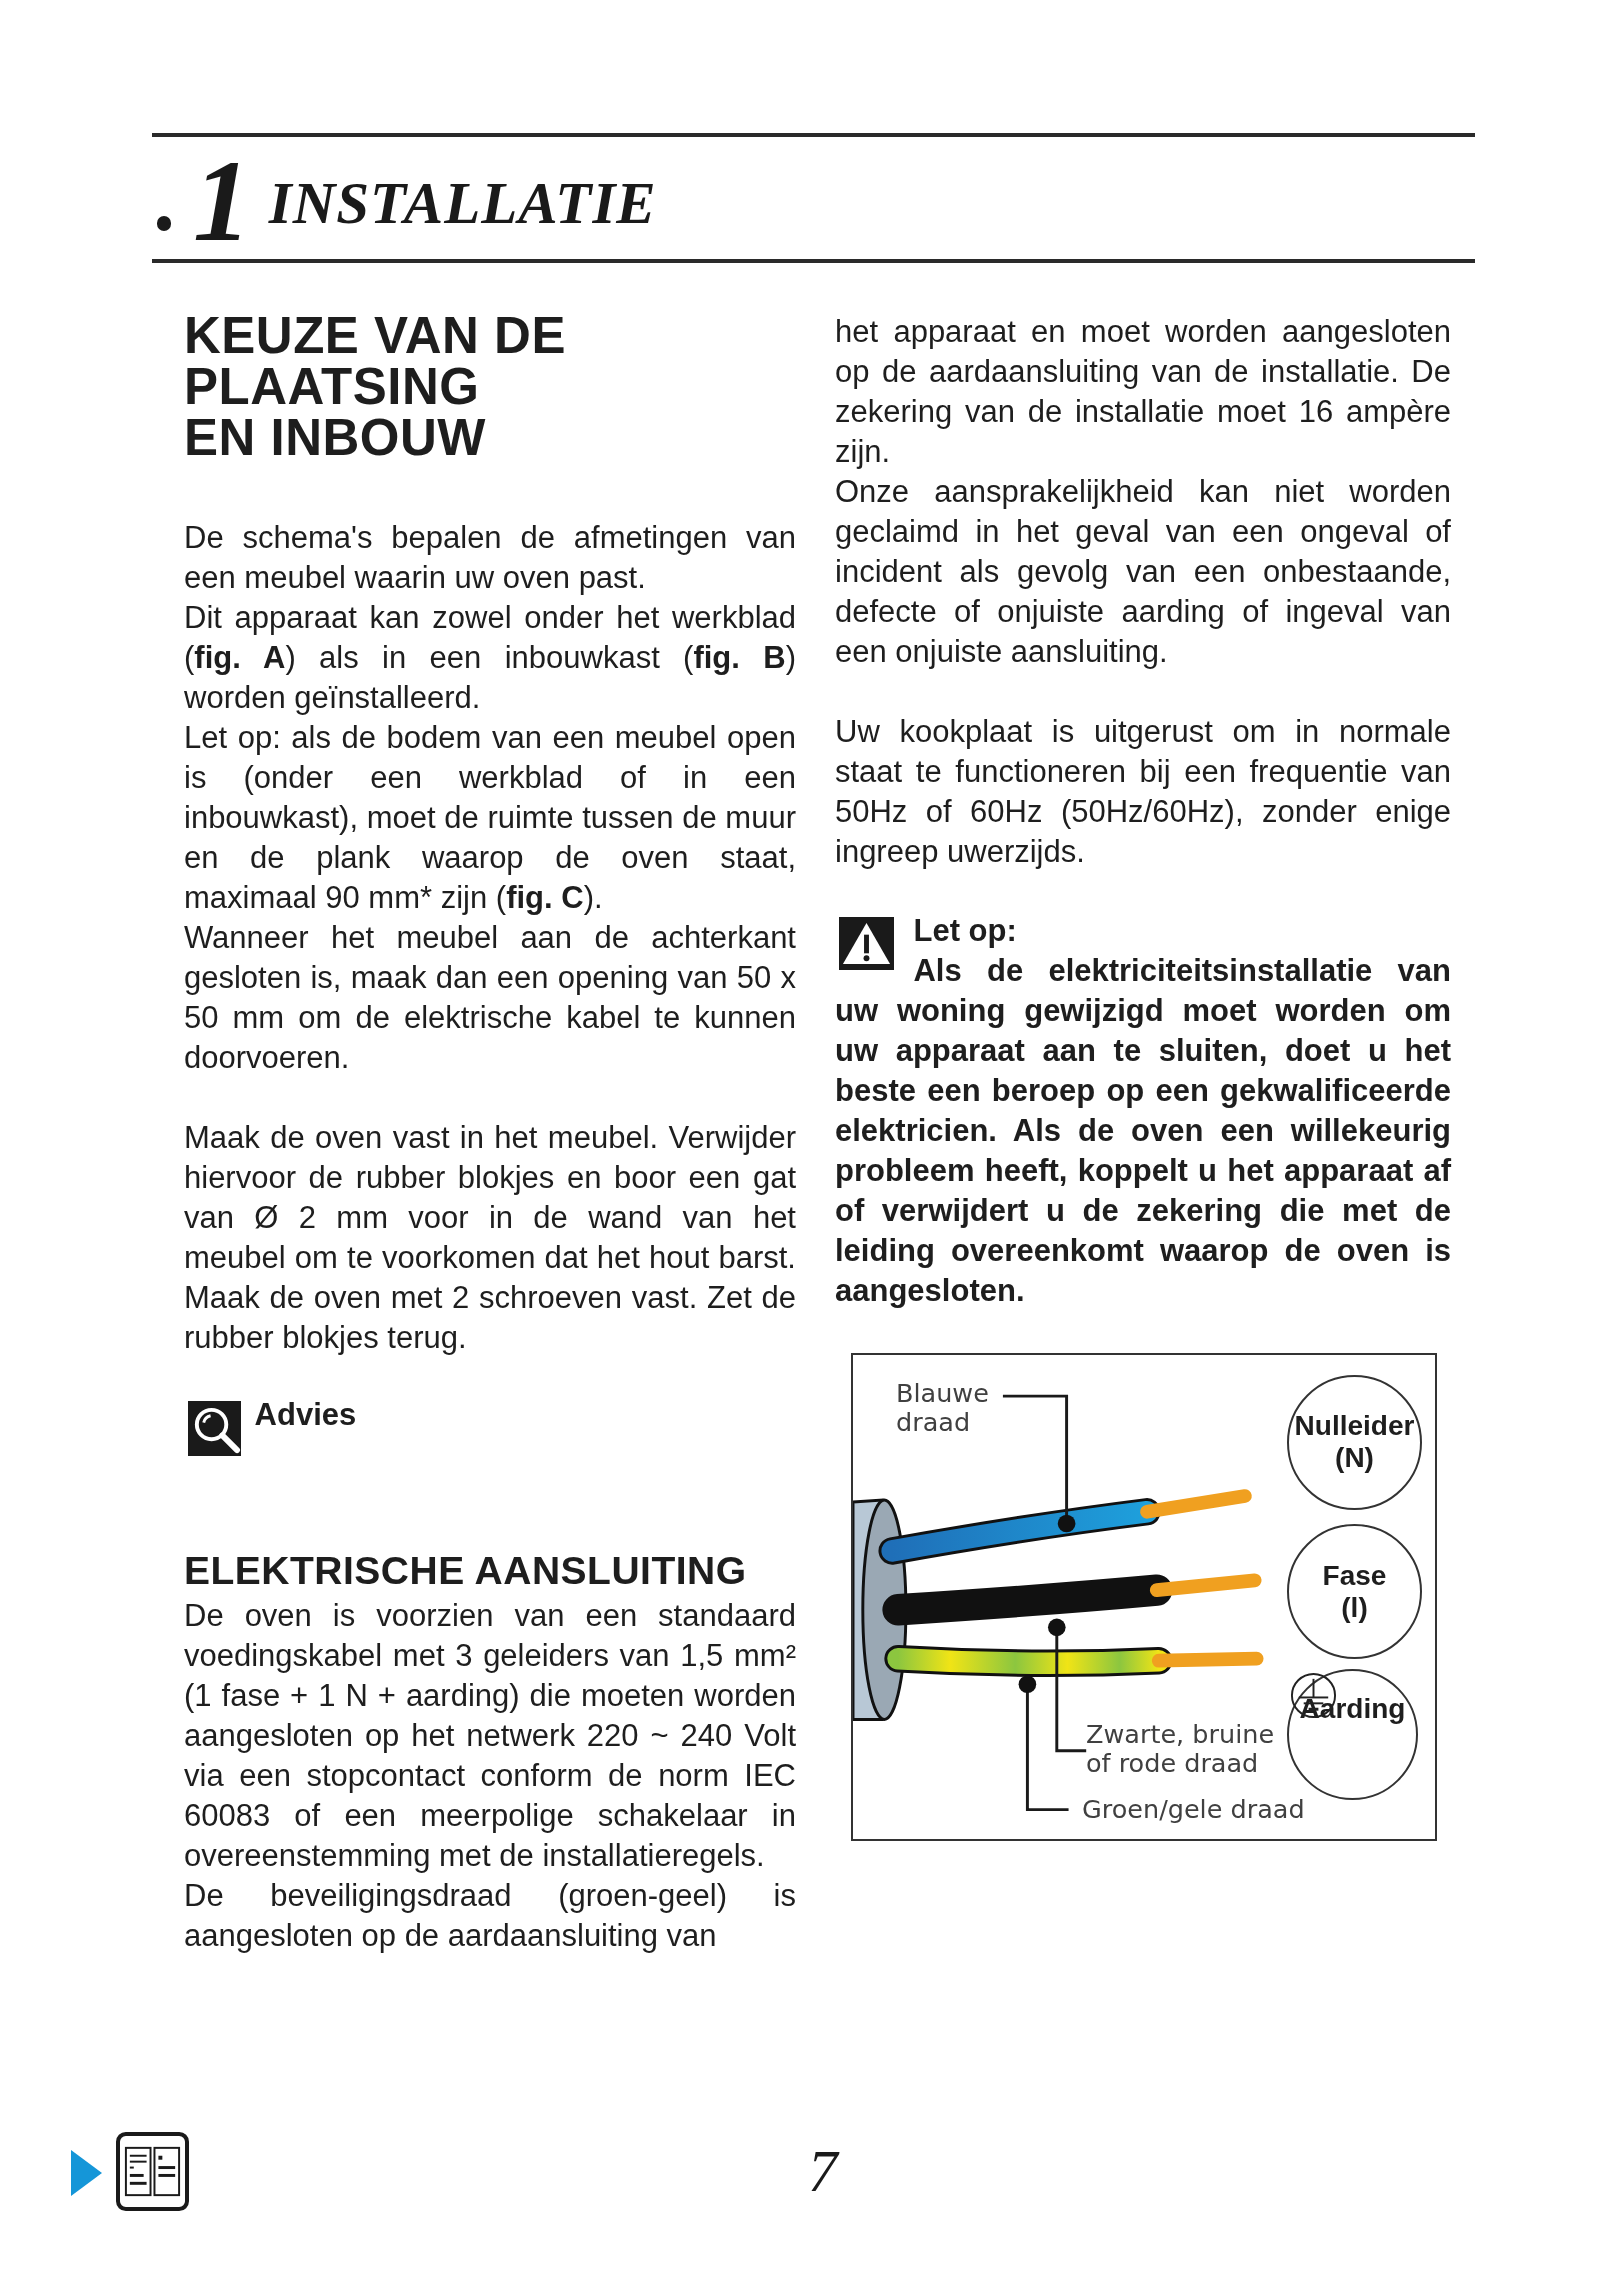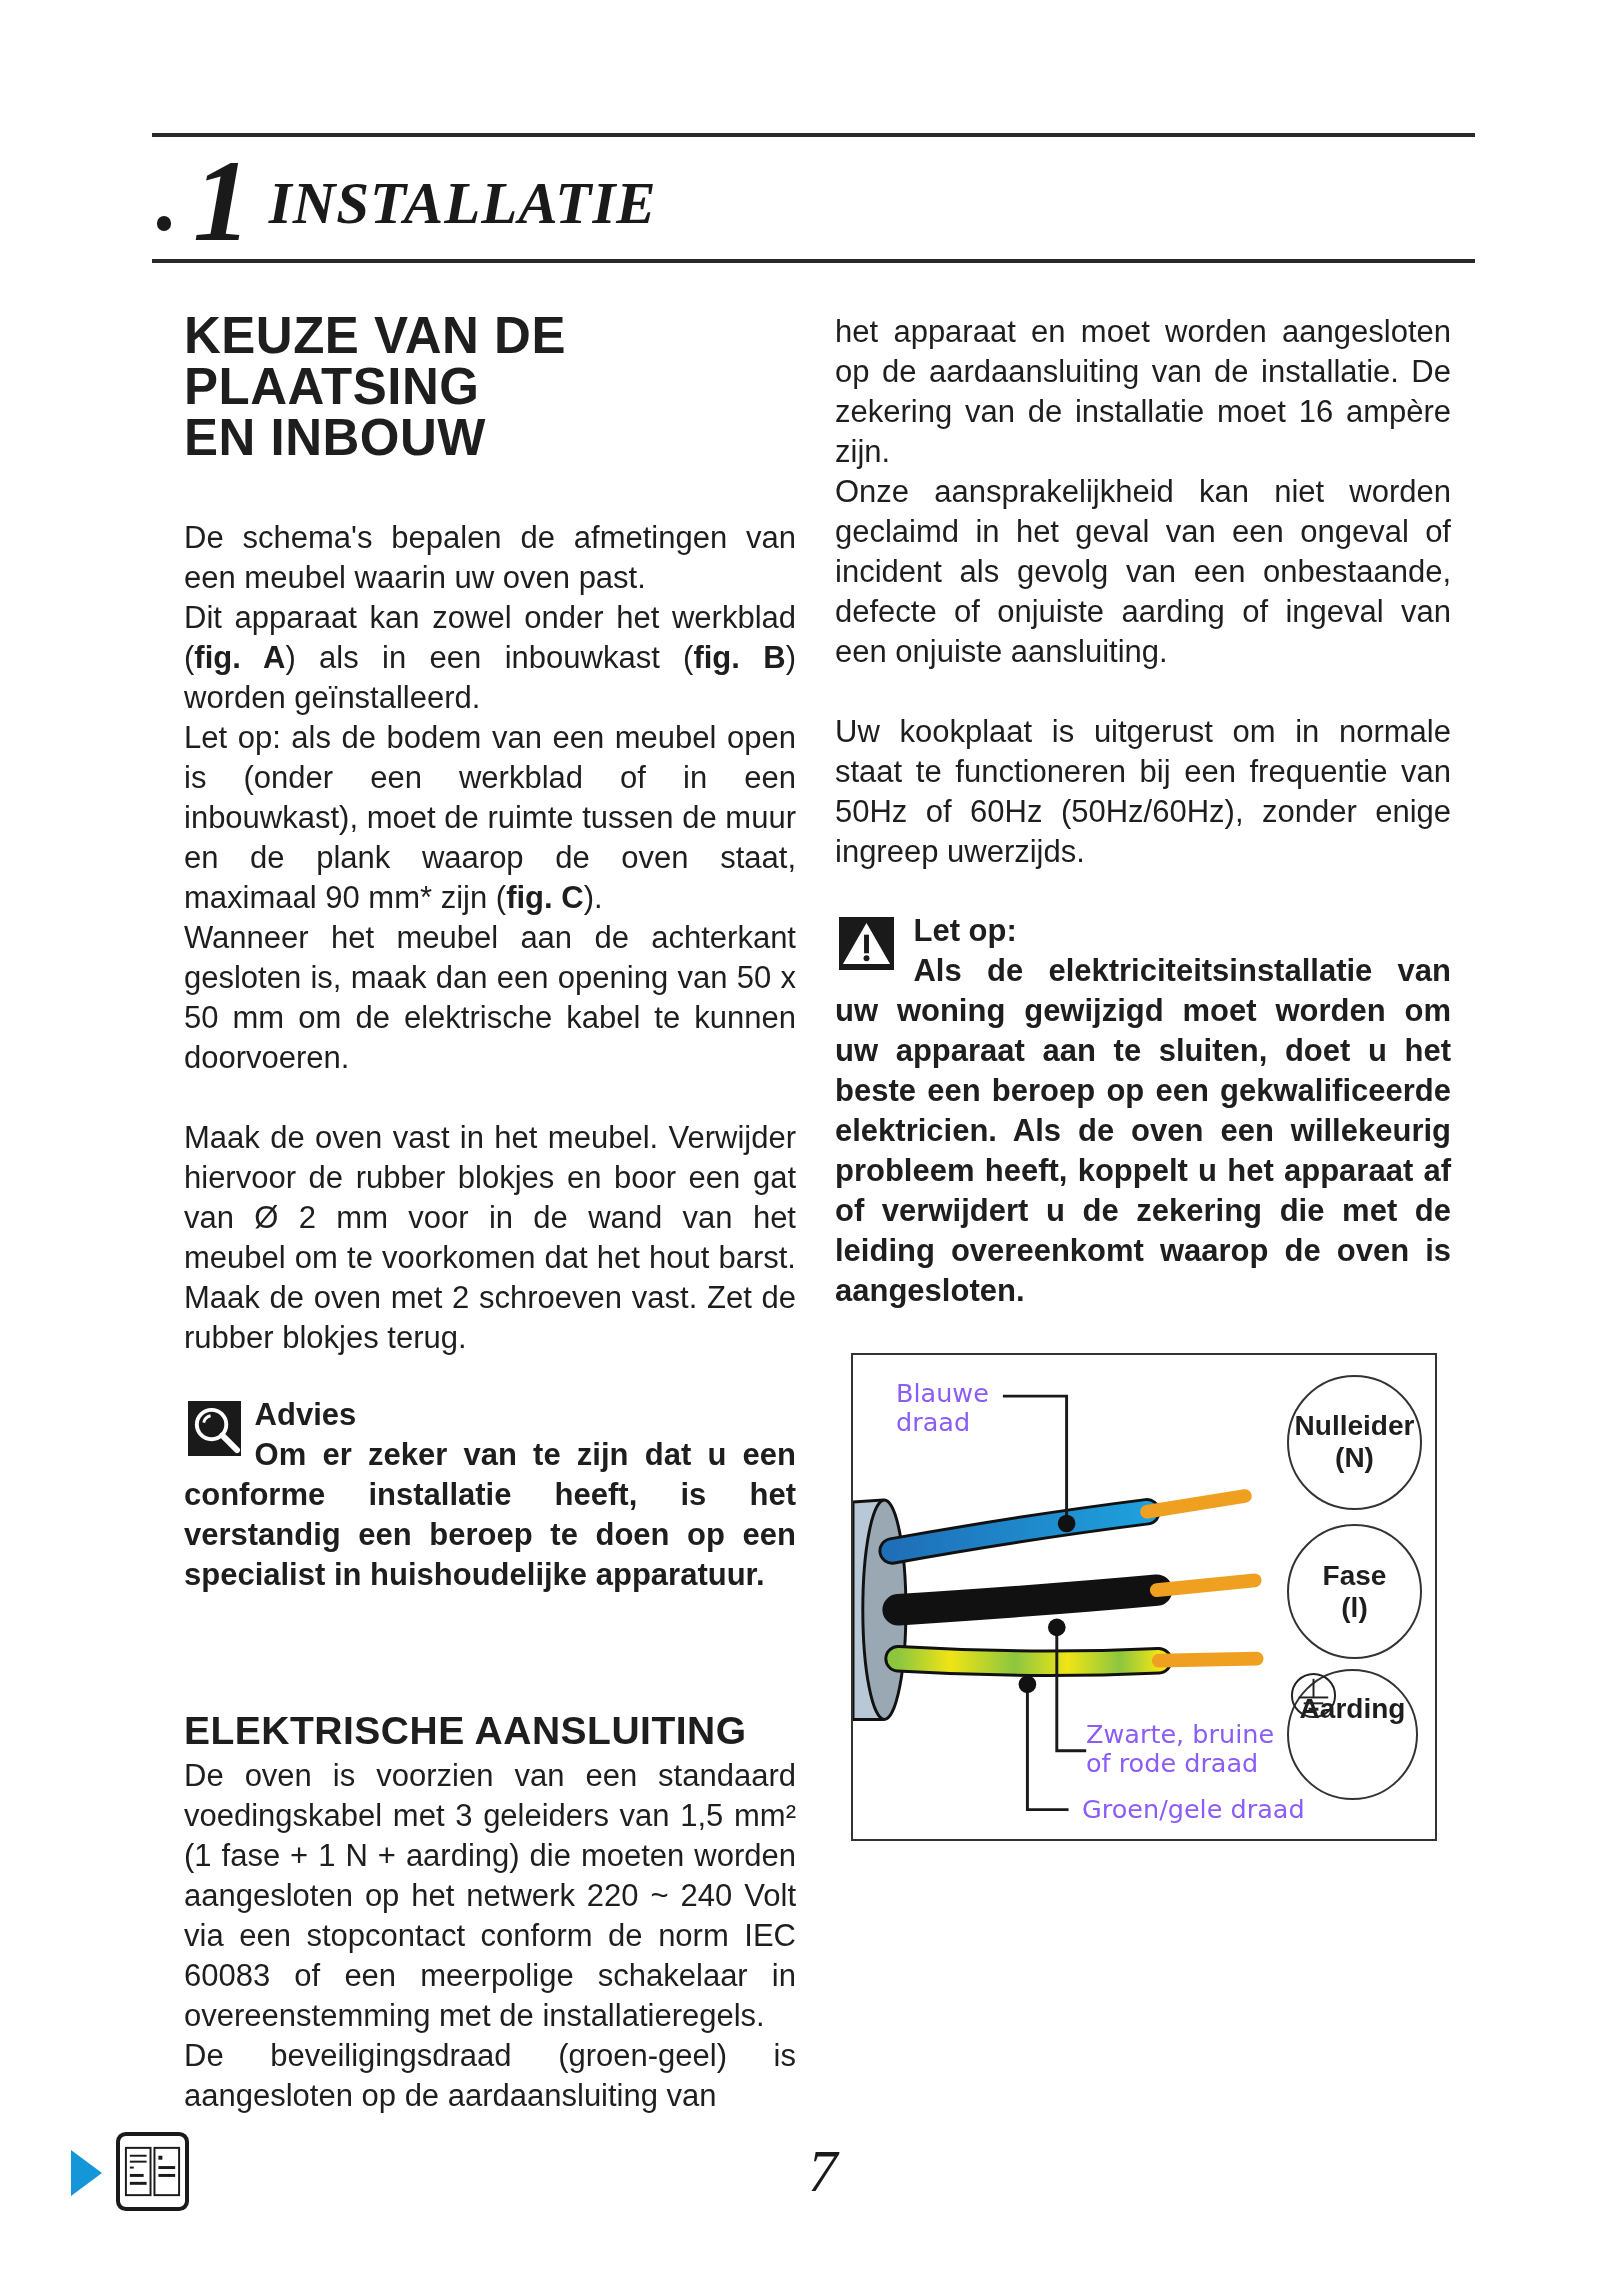--- a/index.html
+++ b/index.html
@@ -16,21 +16,21 @@
   .col-right { left:835px; top:312px; width:616px; }
   .h2 { font-weight:bold; font-size:51px; line-height:51px; letter-spacing:0.5px; text-align:left; margin:0; }
   p { margin:0; }
   .gap-l { height:40px; }
   .bold { font-weight:bold; }
   .note { position:relative; font-weight:bold; }
   .note-icon { float:left; width:53px; height:55px; background:#1a1a1a; margin:5.9px 13.7px 0 3.9px; position:relative; }
   .note-head { display:block; }
   .diagram { position:absolute; left:851px; top:1353px; width:582px; height:484px; border:2.9px solid #333; background:#fff; }
   .diagram svg { position:absolute; left:0; top:0; }
-  .dlabel { position:absolute; font-family:"DejaVu Sans", sans-serif; font-size:25.5px; line-height:29px; color:#8b5cf6; }
+  .dlabel { position:absolute; font-family:"DejaVu Sans", sans-serif; font-size:25.5px; line-height:29px; color:#404040; }
   .circle { position:absolute; width:131px; height:131px; border:2px solid #333; border-radius:50%;
             display:flex; flex-direction:column; align-items:center; justify-content:center;
             font-weight:bold; font-size:28px; line-height:32px; text-align:center; background:#fff;margin-left:14px; }
   .footer-arrow { position:absolute; left:71px; top:2150px; width:0; height:0;
                   border-top:23.5px solid transparent; border-bottom:23.5px solid transparent; border-left:31px solid #1596d8; }
   .footer-icon { position:absolute; left:116px; top:2132px; width:65px; height:71px; border:4.9px solid #1a1a1a; border-radius:9.8px; background:#fff; }
   .page-num { position:absolute; left:808px; top:2137px; font-family:"Liberation Serif", serif; font-style:italic; font-size:59px; line-height:69px; color:#1a1a1a; }
 </style>
 </head>
 <body>
@@ -59,21 +59,20 @@
 
   <div class="note">
     <span class="note-icon">
       <svg width="53" height="55" viewBox="0 0 54 56">
         <circle cx="24" cy="24" r="15" fill="none" stroke="#fff" stroke-width="4"></circle>
         <path d="M16 22 A9 9 0 0 1 23 15" fill="none" stroke="#fff" stroke-width="3"></path>
         <line x1="35" y1="35" x2="50" y2="50" stroke="#fff" stroke-width="6" stroke-linecap="round"></line>
       </svg>
     </span>
     <span class="note-head">Advies</span>
-    <span>Om er zeker van te zijn dat u een conforme installatie heeft, is het verstandig een beroep te doen op een specialist in huishoudelijke apparatuur.</span>
   </div>
   <div style="height:110px;"></div>
 
   <h2 class="h2" style="font-size:39px;">ELEKTRISCHE AANSLUITING</h2>
   <p>De oven is voorzien van een standaard voedingskabel met 3 geleiders van 1,5 mm² (1 fase + 1 N + aarding) die moeten worden aangesloten op het netwerk 220 ~ 240 Volt via een stopcontact conform de norm IEC 60083 of een meerpolige schakelaar in overeenstemming met de installatieregels.</p>
   <p>De beveiligingsdraad (groen-geel) is aangesloten op de aardaansluiting van</p>
 </div>
 
 <div class="col col-right">
   <p>het apparaat en moet worden aangesloten op de aardaansluiting van de installatie. De zekering van de installatie moet 16 ampère zijn.</p>

